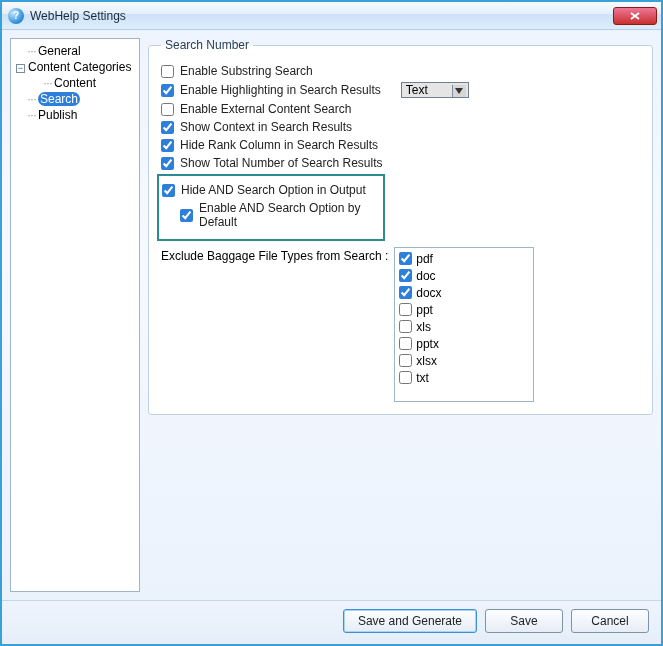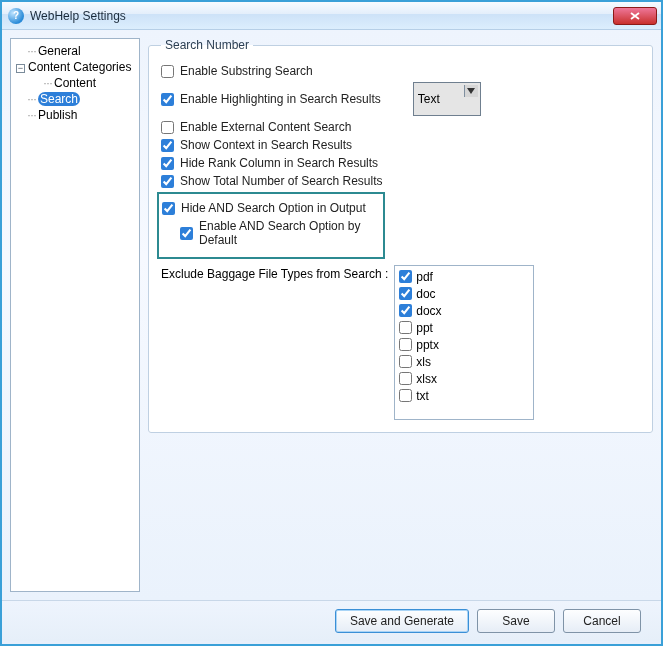--- a/index.html
+++ b/index.html
@@ -104,23 +104,23 @@
     margin: 4px 0;
   }
   .row.indent { margin-left: 18px; }
   .row input[type=checkbox] {
     margin: 0 6px 0 0;
     width: 13px; height: 13px;
     accent-color: #2d7fd9;
   }
   .row label { color: #222; }
   .dropdown {
-    margin-left: 32px;
+    margin-left: 20px;
     width: 68px;
-    height: 34px;
+    height: 16px;
     border: 1px solid #6f7f8f;
     background: #e5e5e5;
     display: inline-flex;
     align-items: center;
     padding: 0 4px;
     position: relative;
     cursor: pointer;
   }
   .dropdown .dd-arrow {
     position: absolute;
@@ -157,21 +157,21 @@
   }
   .filelist input[type=checkbox] {
     margin: 0 4px 0 0;
     width: 13px; height: 13px;
     accent-color: #2d7fd9;
   }
   .footer {
     display: flex;
     justify-content: flex-end;
     gap: 8px;
-    padding: 8px 20px;
+    padding: 8px 12px;
     background: linear-gradient(180deg, #eef4fd, #e6eff9);
     border-top: 1px solid #c8d7e8;
   }
   .btn {
     min-width: 78px;
     height: 24px;
     padding: 0 14px;
     border: 1px solid #7f93a7;
     border-radius: 3px;
     background: linear-gradient(#fdfeff, #e6edf6);
@@ -279,25 +279,25 @@
             <div class="frow">
               <input type="checkbox" checked="" style="">
               <span>docx</span>
             </div>
             <div class="frow">
               <input type="checkbox" style="">
               <span>ppt</span>
             </div>
             <div class="frow">
               <input type="checkbox" style="">
+              <span>xls</span>
+            </div>
+            <div class="frow">
+              <input type="checkbox" style="">
               <span>pptx</span>
-            </div>
-            <div class="frow">
-              <input type="checkbox" style="">
-              <span>xls</span>
             </div>
             <div class="frow">
               <input type="checkbox" style="">
               <span>xlsx</span>
             </div>
             <div class="frow">
               <input type="checkbox" style="">
               <span>txt</span>
             </div>
           </div>

